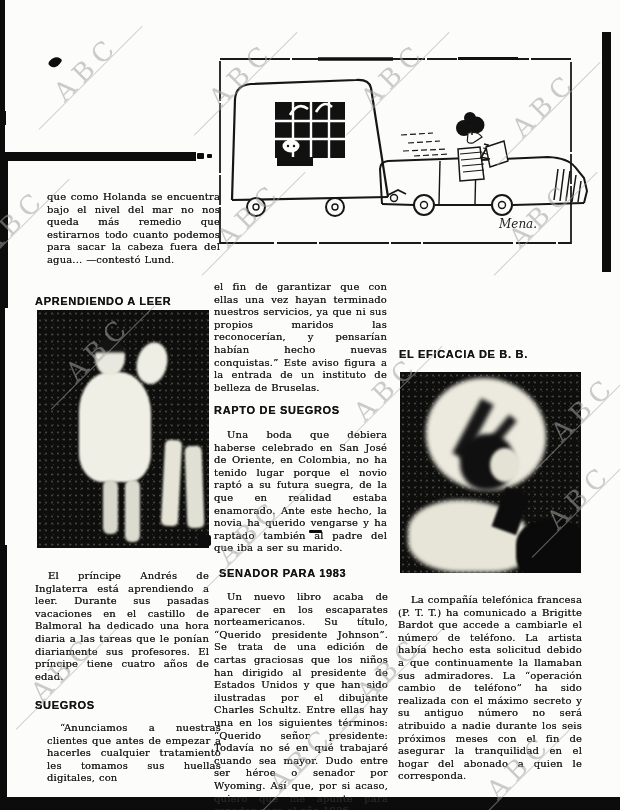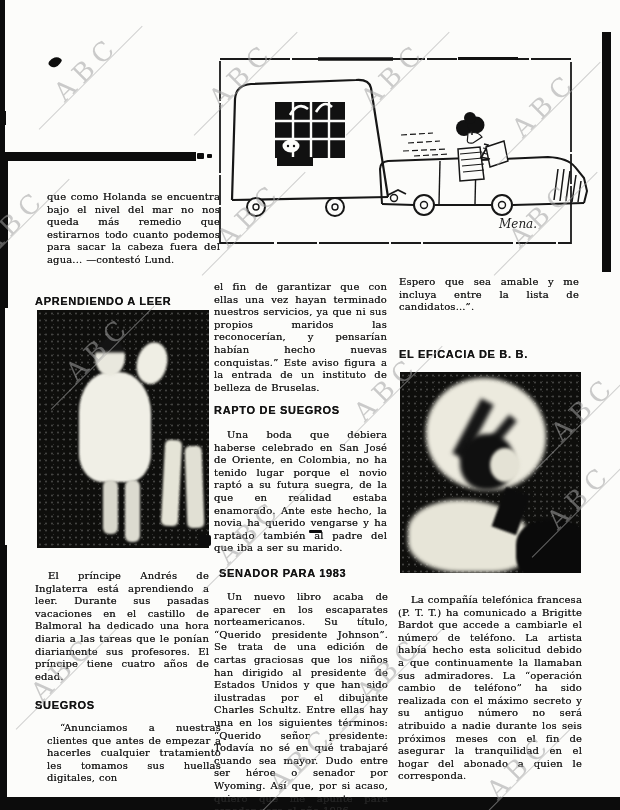--- a/index.html
+++ b/index.html
@@ -189,21 +189,20 @@
   <p class="para indent" id="col1-p2">El príncipe Andrés de Inglaterra está aprendiendo a leer. Durante sus pasadas vacaciones en el castillo de Balmoral ha dedicado una hora diaria a las tareas que le ponían diariamente sus profesores. El príncipe tiene cuatro años de edad.</p>
   <h3 class="headline" id="col1-h2">SUEGROS</h3>
   <p class="para indent" id="col1-p3">“Anunciamos a nuestras clientes que antes de empezar a hacerles cualquier tratamiento les tomamos sus huellas digitales, con</p>
 
   <p class="para" id="col2-p1">el fin de garantizar que con ellas una vez hayan terminado nuestros servicios, ya que ni sus propios maridos las reconocerían, y pensarían habían hecho nuevas conquistas.” Este aviso figura a la entrada de un instituto de belleza de Bruselas.</p>
   <h3 class="headline" id="col2-h1">RAPTO DE SUEGROS</h3>
   <p class="para indent" id="col2-p2">Una boda que debiera haberse celebrado en San José de Oriente, en Colombia, no ha tenido lugar porque el novio raptó a su futura suegra, de la que en realidad estaba enamorado. Ante este hecho, la novia ha querido vengarse y ha raptado también al padre del que iba a ser su marido.</p>
   <h3 class="headline" id="col2-h2">SENADOR PARA 1983</h3>
   <p class="para indent" id="col2-p3">Un nuevo libro acaba de aparecer en los escaparates norteamericanos. Su título, “Querido presidente Johnson”. Se trata de una edición de cartas graciosas que los niños han dirigido al presidente de Estados Unidos y que han sido ilustradas por el dibujante Charles Schultz. Entre ellas hay una en los siguientes términos: “Querido señor presidente: Todavía no sé en qué trabajaré cuando sea mayor. Dudo entre ser héroe o senador por Wyoming. Así que, por si acaso, quiero que me apunte para senador para el año 1986.</p>
 
-  <p class="para" id="col3-p1">Espero que sea amable y me incluya entre la lista de candidatos...”.</p>
   <h3 class="headline" id="col3-h1">EL EFICACIA DE B. B.</h3>
 
   <div class="photo" id="photo-bb">
     <div class="bb-hair"></div>
     <div class="bb-streak1"></div>
     <div class="bb-streak2"></div>
     <div class="bb-face"></div>
     <div class="bb-cheek"></div>
     <div class="bb-shoulder"></div>
     <div class="bb-collar"></div>

